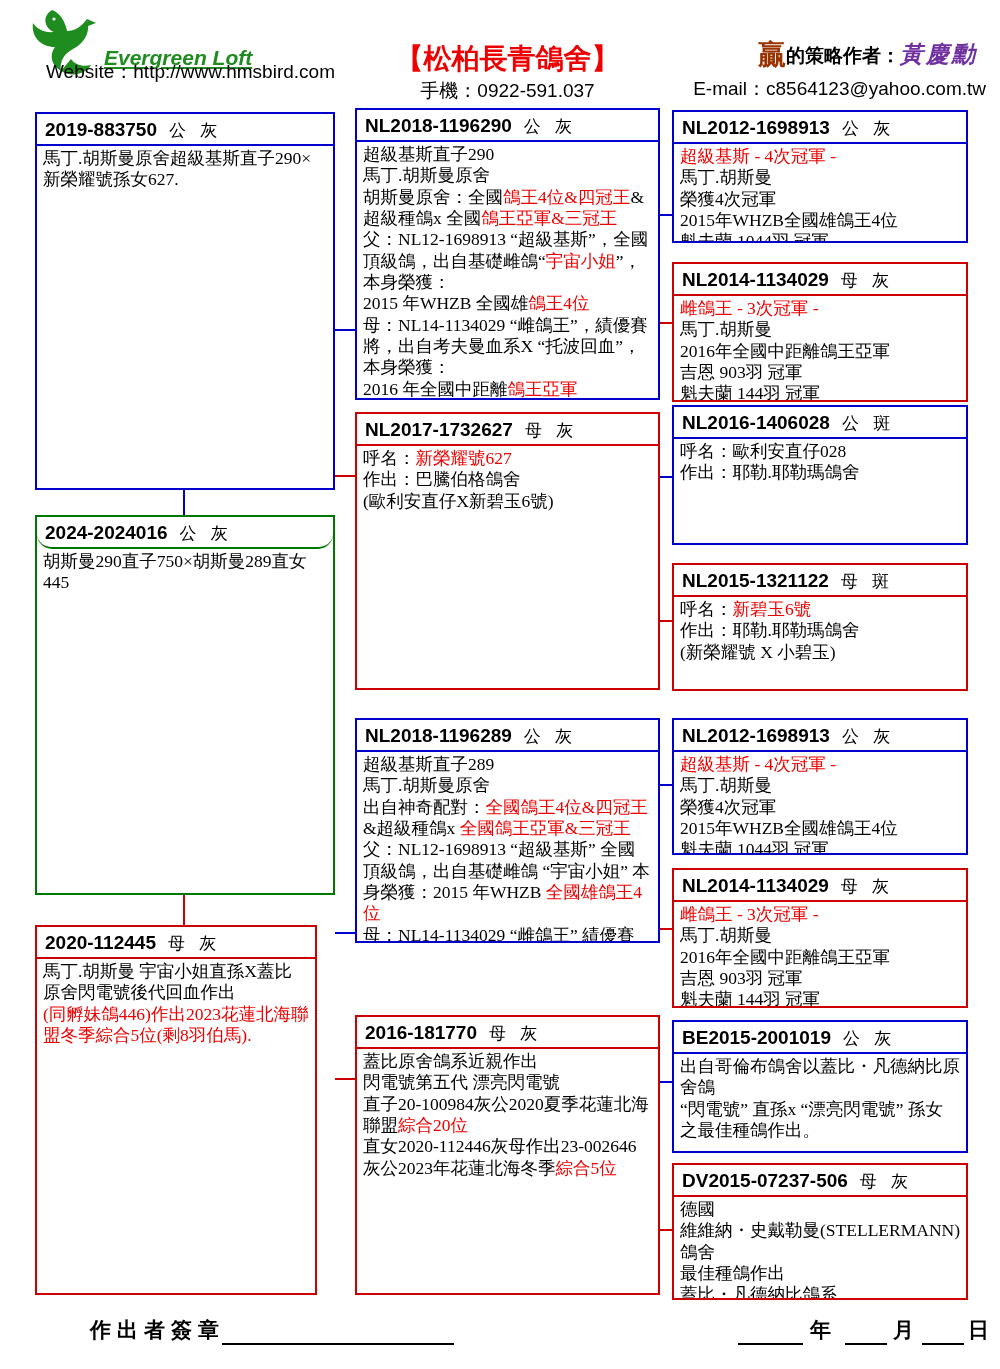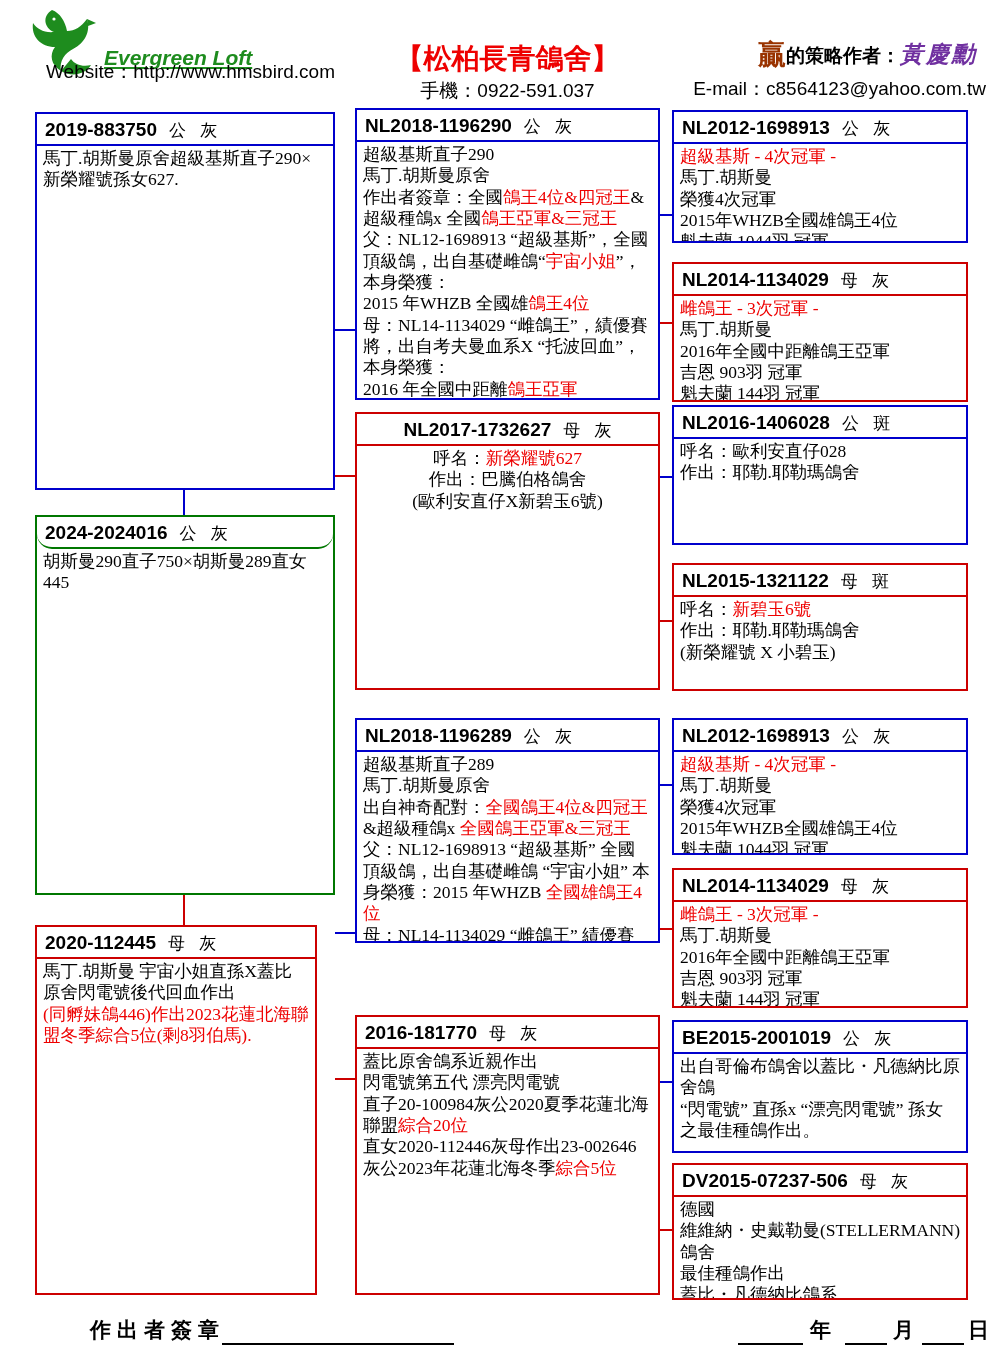--- a/index.html
+++ b/index.html
@@ -28,21 +28,21 @@
   .ring{font-family:"Liberation Sans",sans-serif;font-weight:bold;font-size:19px;}
   .sx{font-size:17px;margin-left:12px;word-spacing:10px;}
   .bb{padding:2px 6px 2px 6px;font-size:17.5px;line-height:1.22;}
   .ln{min-height:1em;}
   .rt{color:#ee0000;}
   
   .bx-a{left:35px;top:112px;width:300px;height:378px;}
   .bx-b{left:35px;top:515px;width:300px;height:380px;}
   .bx-c{left:35px;top:925px;width:282px;height:370px;}
   .bx-d{left:355px;top:108px;width:305px;height:292px;}
-  .bx-e{left:355px;top:412px;width:305px;height:278px;text-align:center;}
+  .bx-e{left:355px;top:412px;width:305px;height:278px;}
   .bx-f{left:355px;top:718px;width:305px;height:225px;}
   .bx-g{left:355px;top:1015px;width:305px;height:280px;}
   .bx-h{left:672px;top:110px;width:296px;height:133px;}
   .bx-i{left:672px;top:262px;width:296px;height:140px;}
   .bx-j{left:672px;top:405px;width:296px;height:140px;}
   .bx-k{left:672px;top:563px;width:296px;height:128px;}
   .bx-l{left:672px;top:718px;width:296px;height:137px;}
   .bx-m{left:672px;top:868px;width:296px;height:140px;}
   .bx-n{left:672px;top:1020px;width:296px;height:133px;}
   .bx-o{left:672px;top:1163px;width:296px;height:137px;}
@@ -94,21 +94,21 @@
         <div class="ln"><span>馬丁.胡斯曼 宇宙小姐直孫X蓋比原舍閃電號後代回血作出</span></div>
         <div class="ln"><span class="rt">(同孵妹鴿446)作出2023花蓮北海聯盟冬季綜合5位(剩8羽伯馬).</span></div>
       </div>
   </div>
 
   <div class="box b-blue bx-d">
     <div class="bh"><span class="ring">NL2018-1196290</span><span class="sx">公 灰</span></div>
     <div class="bb">
         <div class="ln"><span>超級基斯直子290</span></div>
         <div class="ln"><span>馬丁.胡斯曼原舍</span></div>
-        <div class="ln"><span>作出者簽章：全國</span><span class="rt">鴿王4位&amp;四冠王</span><span>&amp;超級種鴿x 全國</span><span class="rt">鴿王亞軍&amp;三冠王</span></div>
+        <div class="ln"><span>胡斯曼原舍：全國</span><span class="rt">鴿王4位&amp;四冠王</span><span>&amp;超級種鴿x 全國</span><span class="rt">鴿王亞軍&amp;三冠王</span></div>
         <div class="ln"><span>父：NL12-1698913 “超級基斯”，全國頂級鴿，出自基礎雌鴿“</span><span class="rt">宇宙小姐</span><span>”，本身榮獲：</span></div>
         <div class="ln"><span>2015 年WHZB 全國雄</span><span class="rt">鴿王4位</span></div>
         <div class="ln"><span>母：NL14-1134029 “雌鴿王”，績優賽將，出自考夫曼血系X “托波回血”，本身榮獲：</span></div>
         <div class="ln"><span>2016 年全國中距離</span><span class="rt">鴿王亞軍</span></div>
       </div>
   </div>
   <div class="box b-red bx-e">
     <div class="bh"><span class="ring">NL2017-1732627</span><span class="sx">母 灰</span></div>
     <div class="bb">
         <div class="ln"><span>呼名：</span><span class="rt">新榮耀號627</span></div>

